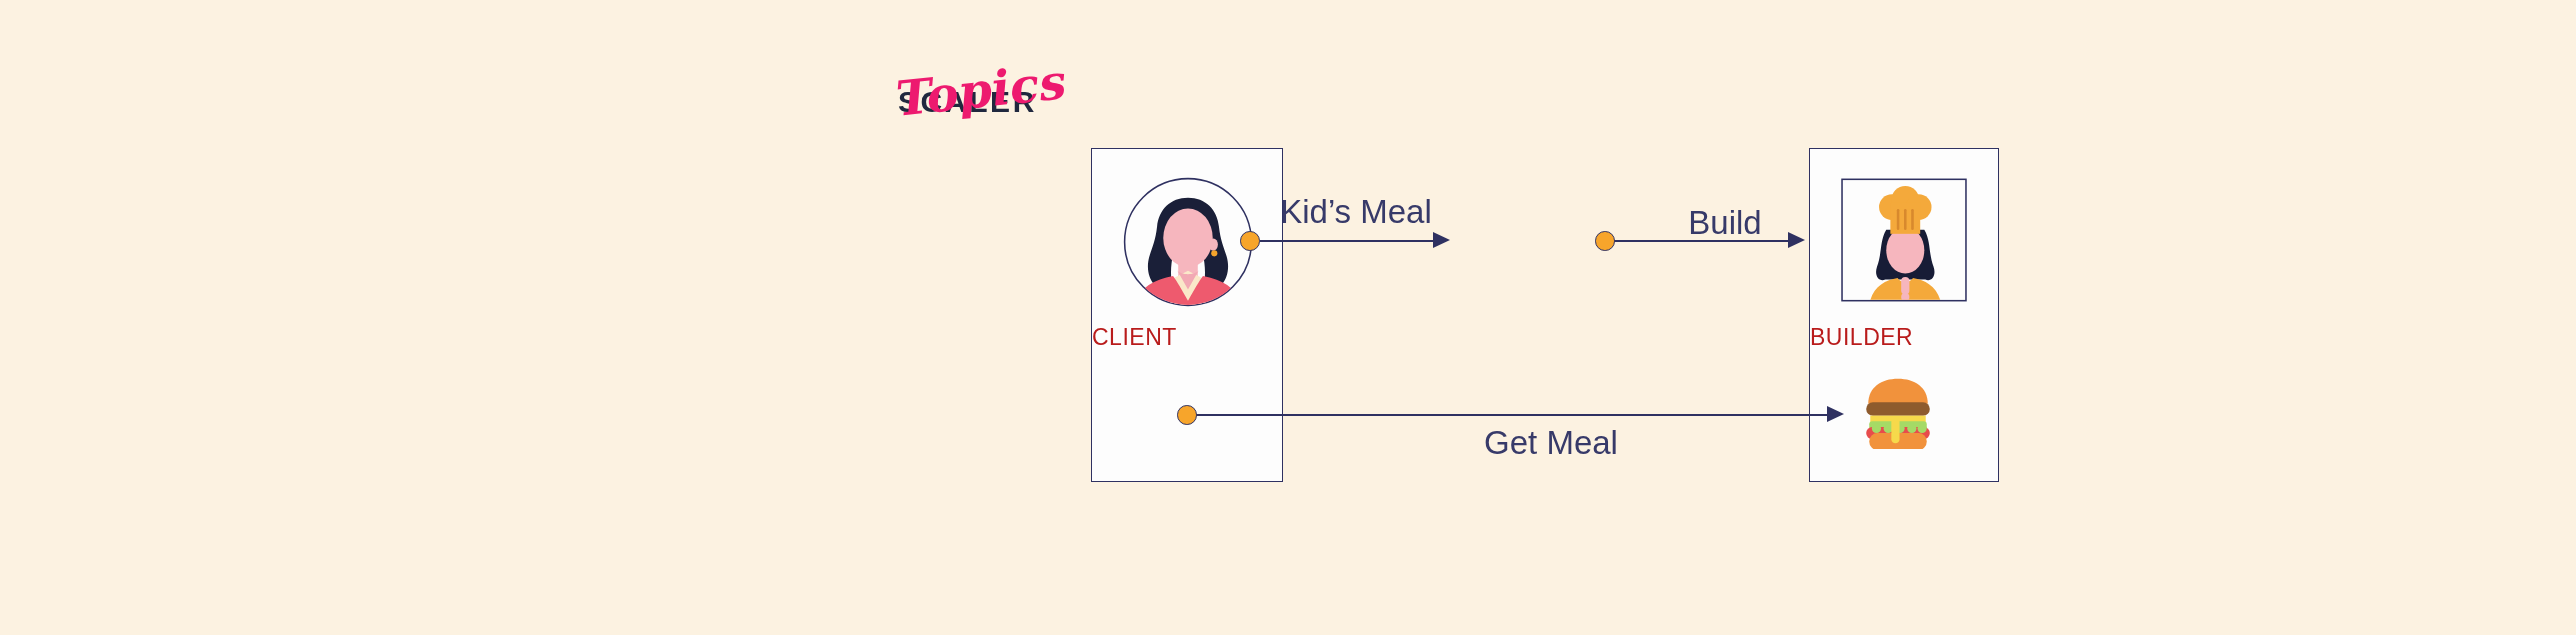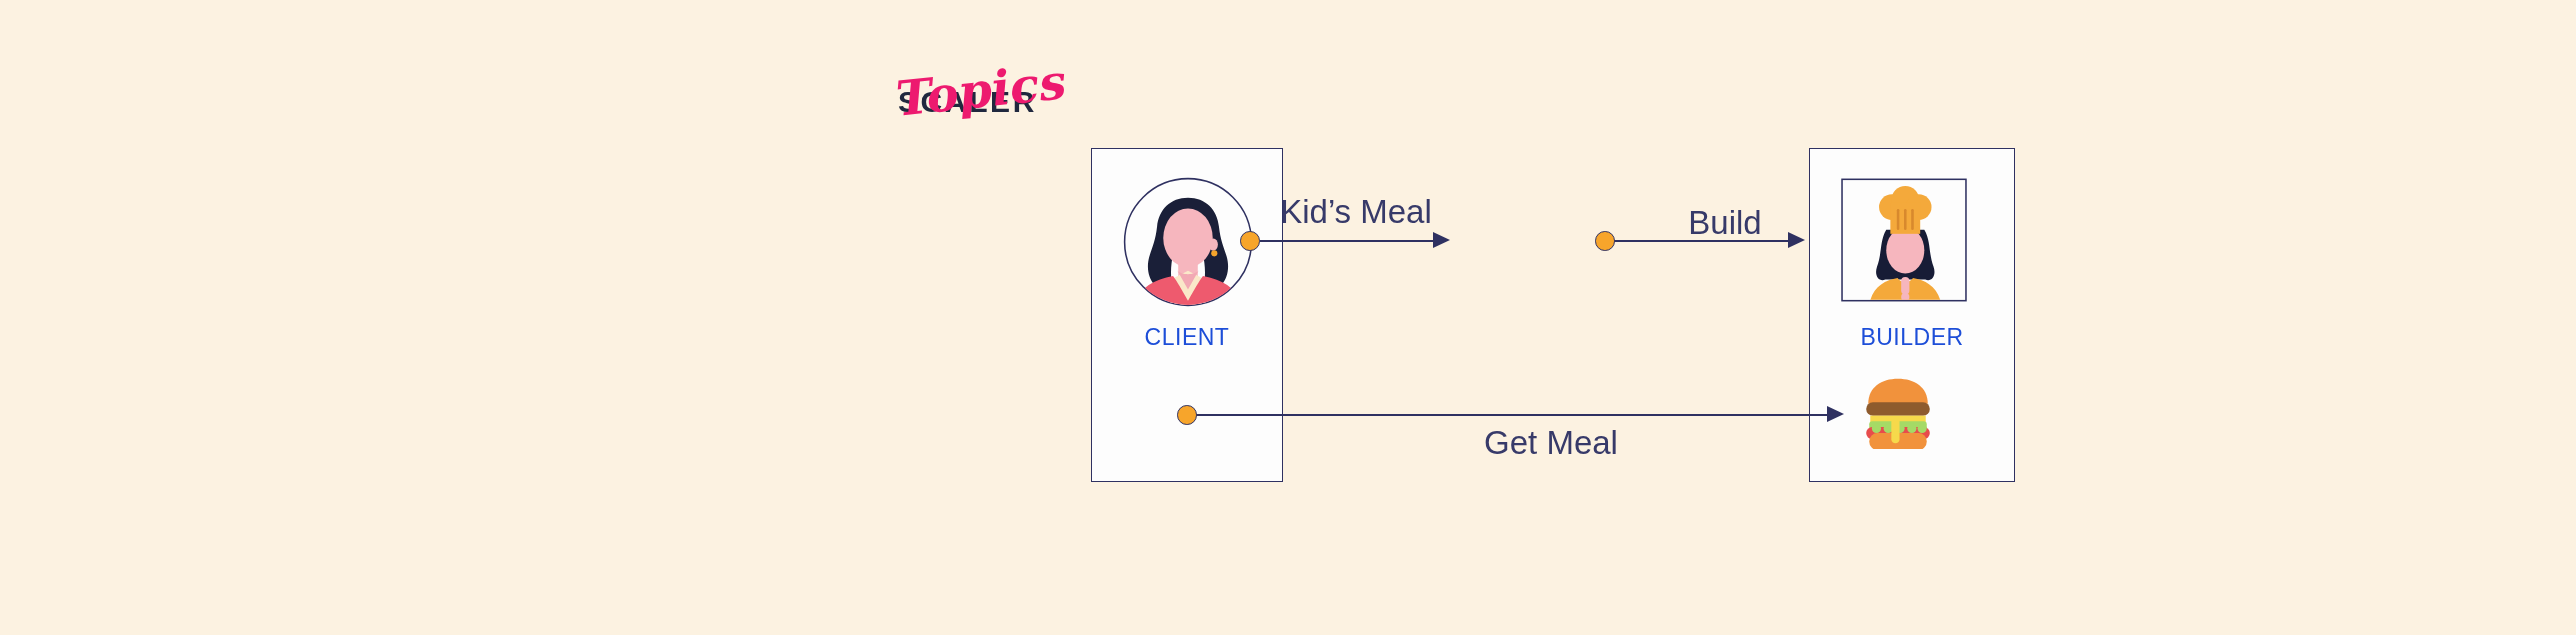--- a/index.html
+++ b/index.html
@@ -39,37 +39,36 @@
   
   .box {
     position: absolute;
     top: 148px;
     background: #FDFDFD;
     border: 1.5px solid #2F3161;
     box-sizing: border-box;
   }
   #client-box  { left: 1091px; width: 192px; height: 334px; }
   #director-box{ left: 1453px; width: 191px; height: 238px; }
-  #builder-box { left: 1809px; width: 206px; height: 334px; padding-left: 12px; }
+  #builder-box { left: 1809px; width: 190px; height: 334px; padding-left: 12px; }
 
   .avatar { position: absolute; }
   #client-avatar   { left: 29px;  top: 26px; }
   #director-avatar { left: 31px;  top: 27px; }
   #chef-portrait   { left: 31px;  top: 29px; }
   #burger          { left: 52px; top: 223px; }
 
   .node-label {
     position: absolute;
     top: 175px;
     left: 0;
     width: 100%;
-    text-align: center;
     font-size: 23px;
     letter-spacing: 0.5px;
-    color: #1d4ed8;
+    color: #b91c1c;
   }
 
   
   .hline { position: absolute; height: 2.1px; background: #2F3161; }
   #line-kids    { left: 1260px; top: 240px; width: 174px; }
   #line-build   { left: 1614px; top: 240px; width: 174px; }
   #line-getmeal { left: 1194px; top: 414px; width: 633px; }
 
   .arrowhead {
     position: absolute;

